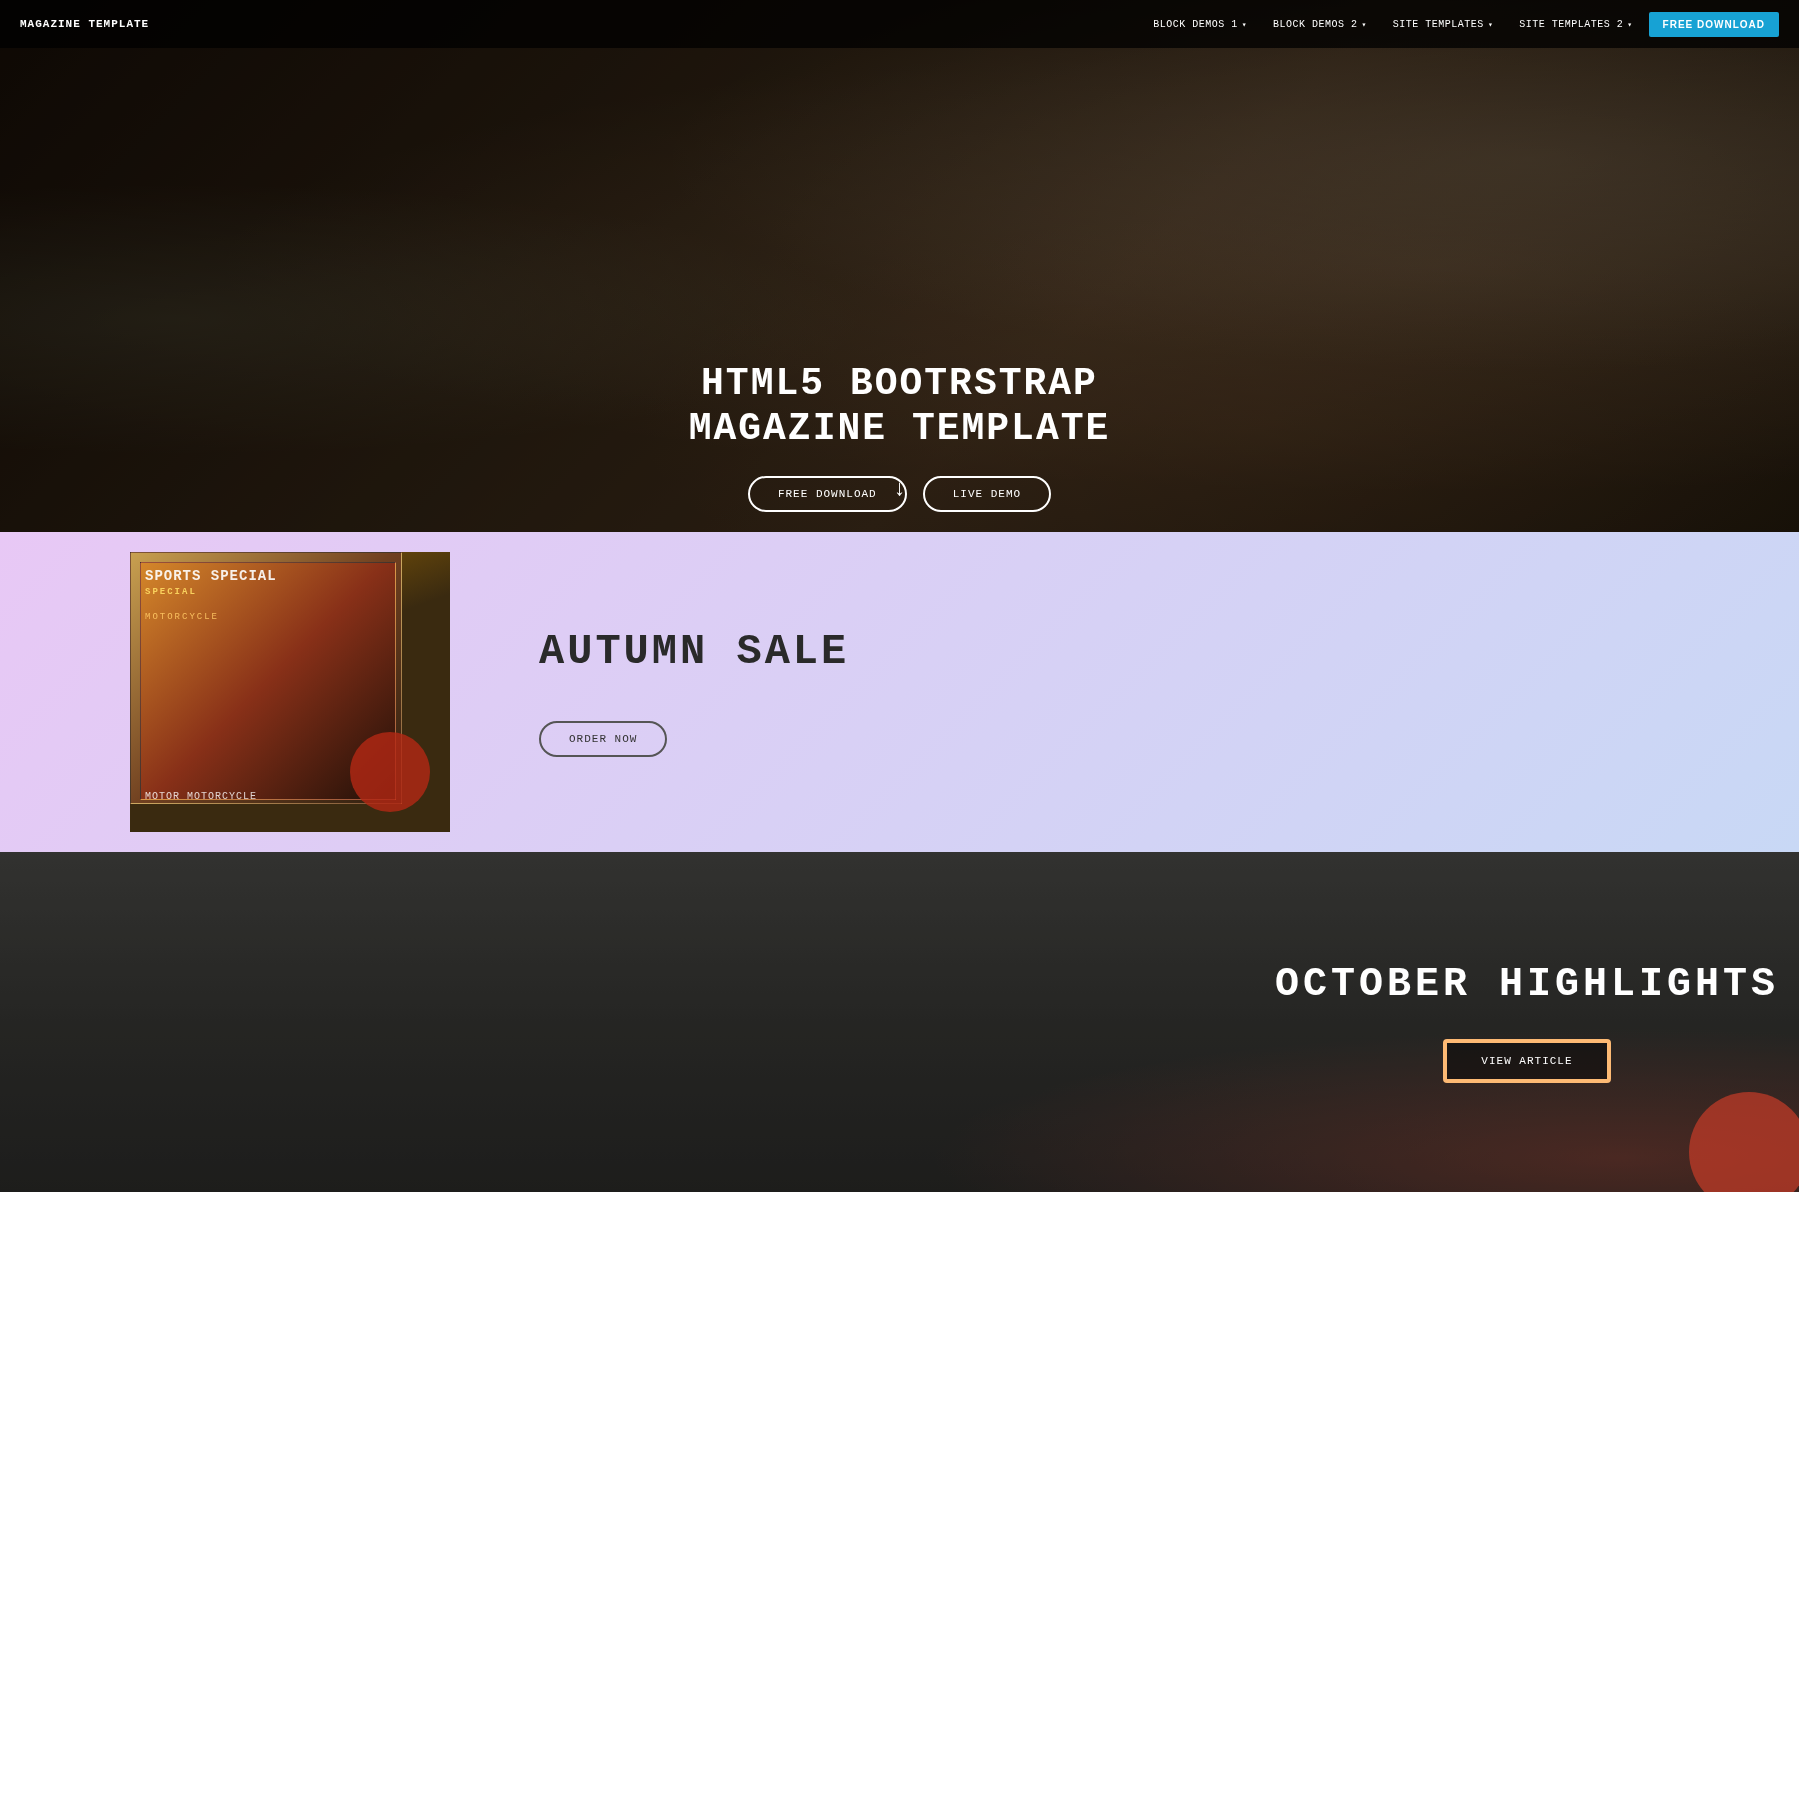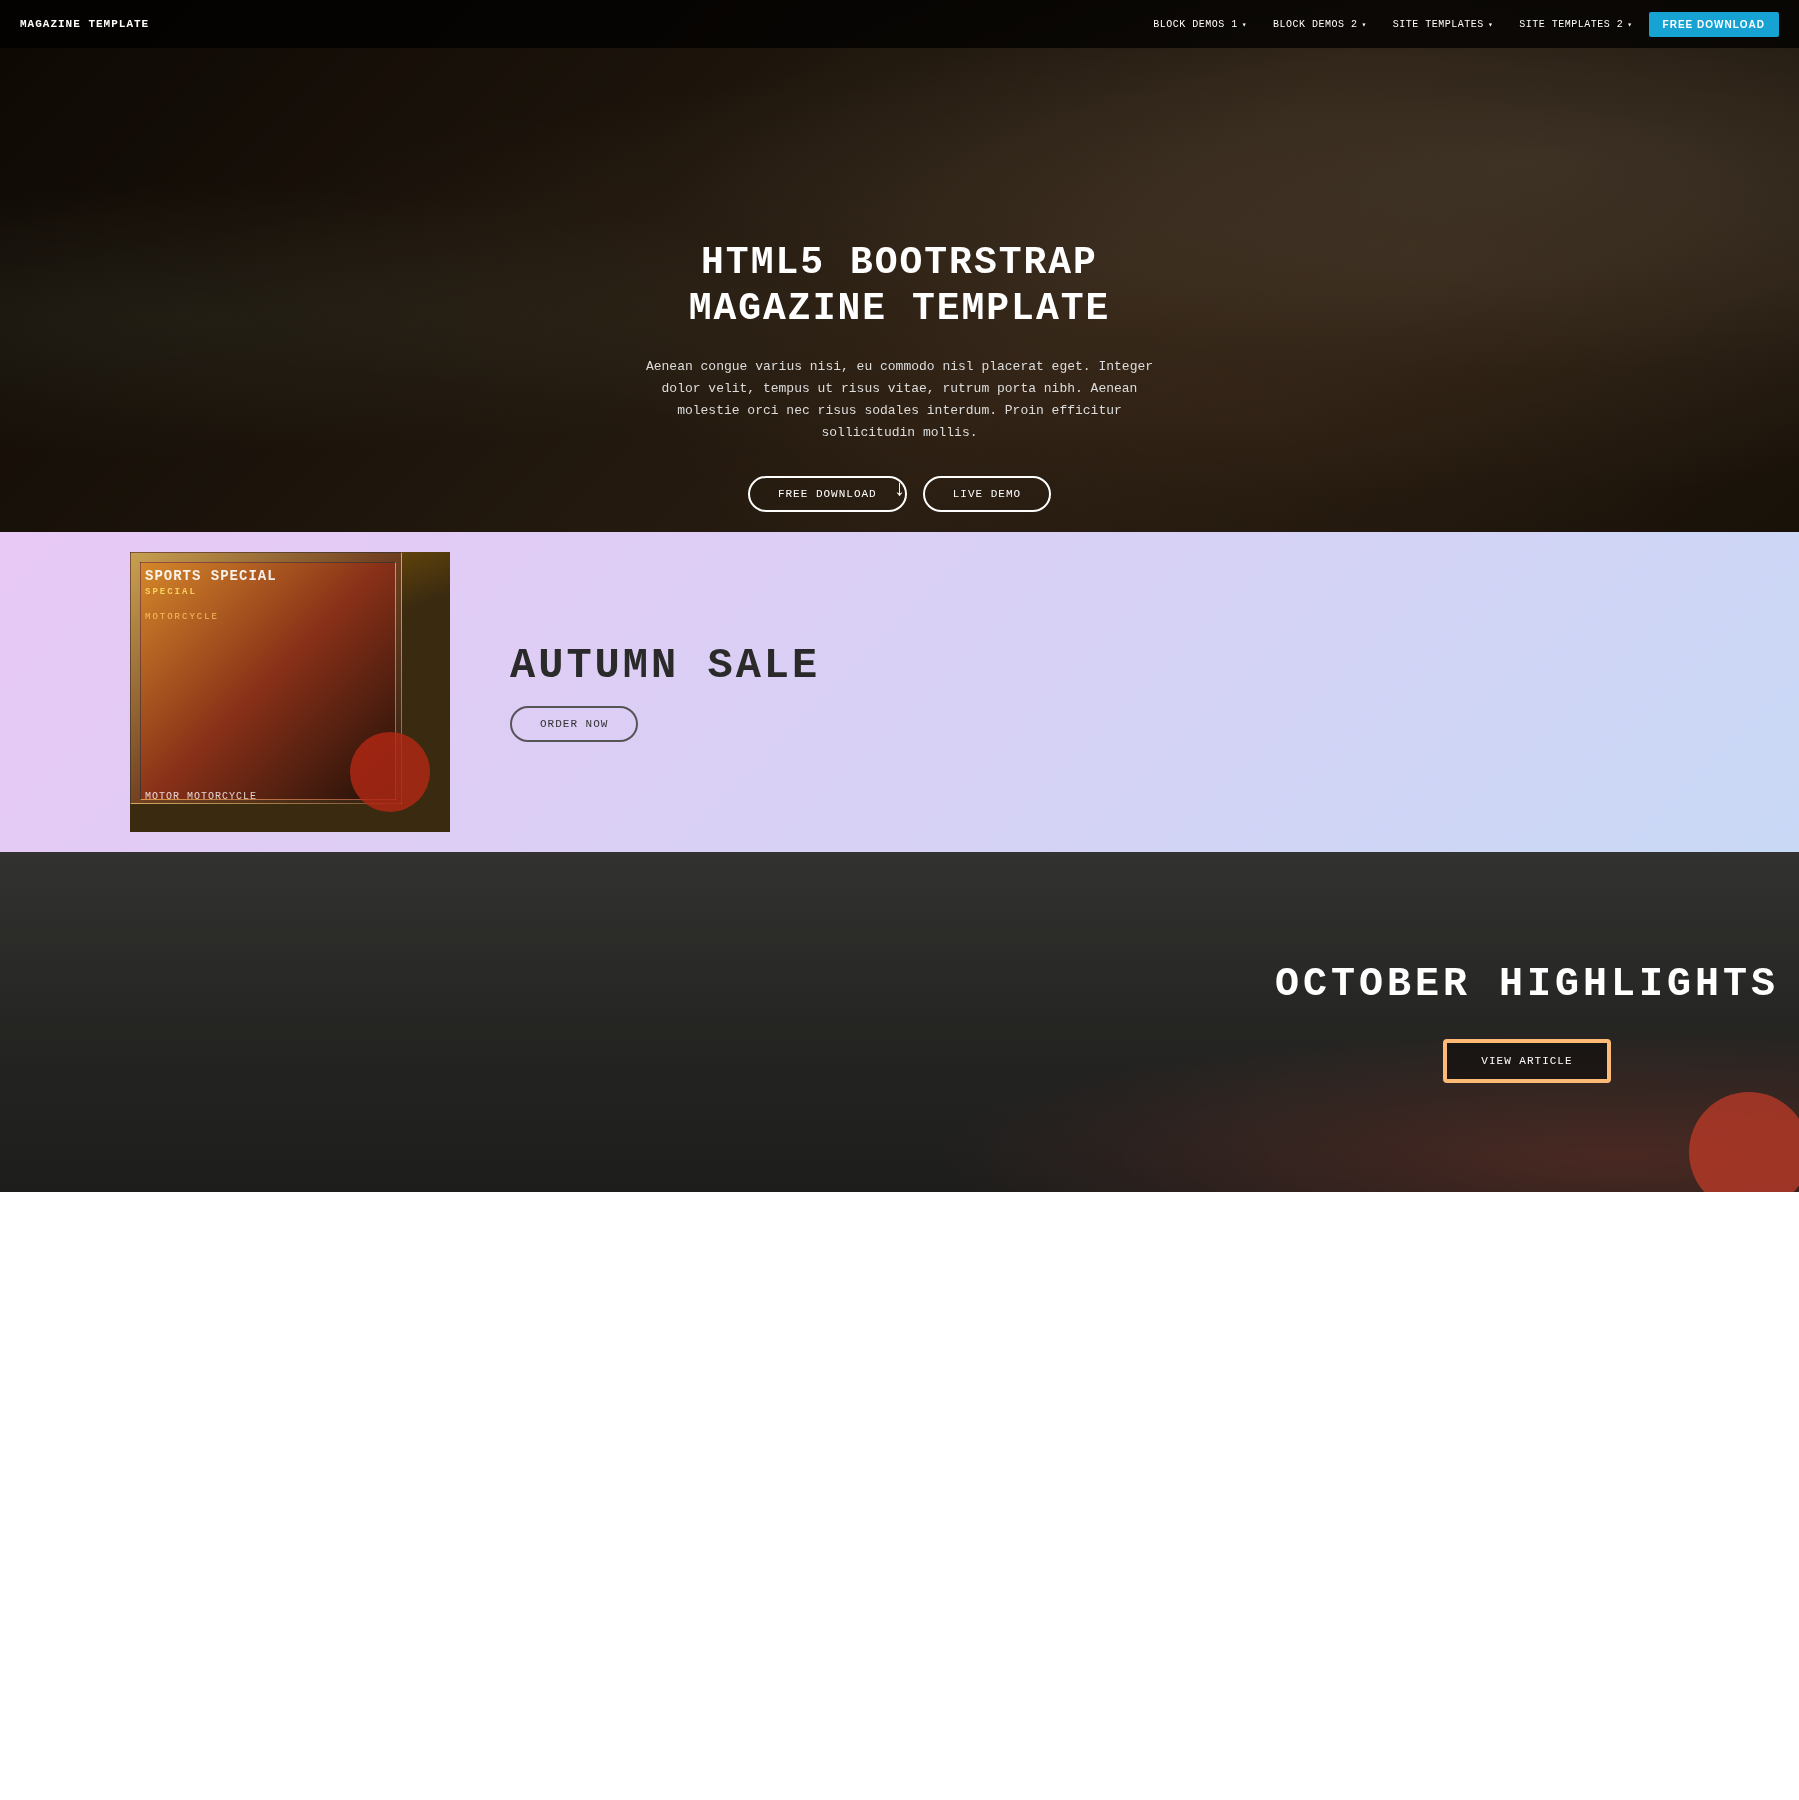--- a/index.html
+++ b/index.html
@@ -1,15 +1,15 @@
 <!DOCTYPE html>
 <html><head>
   <meta charset="utf-8">
   <style>
-    * { margin: 0; padding: 0; box-sizing: border-box; }
+    * { margin: 0; padding: 0; box-sizing: border-box; gap: 29px; }
     body { font-family: 'Courier New', Courier, monospace; overflow-x: hidden; }
 
     
     .navbar {
       position: fixed;
       top: 0; left: 0; right: 0;
       z-index: 1000;
       display: flex;
       align-items: center;
       justify-content: space-between;
@@ -353,21 +353,20 @@
     <button class="nav-btn-download">FREE DOWNLOAD</button>
   </div>
 </nav>
 
 <section class="hero">
   <div class="hero-bg"></div>
   <div class="hero-deco"></div>
   <div class="hero-overlay"></div>
   <div class="hero-content">
     <h1 class="hero-title">HTML5 BOOTRSTRAP MAGAZINE TEMPLATE</h1>
-    <p class="hero-description">Aenean congue varius nisi, eu commodo nisl placerat eget. Integer dolor velit, tempus ut risus vitae, rutrum porta nibh. Aenean molestie orci nec risus sodales interdum. Proin efficitur sollicitudin mollis.</p>
     <div class="hero-buttons">
       <button class="btn-outline-white">FREE DOWNLOAD</button>
       <button class="btn-outline-white">LIVE DEMO</button>
     </div>
   </div>
   <div class="hero-scroll-indicator">↓</div>
 </section>
 
 <section class="autumn-sale">
   <div class="autumn-image-placeholder">

